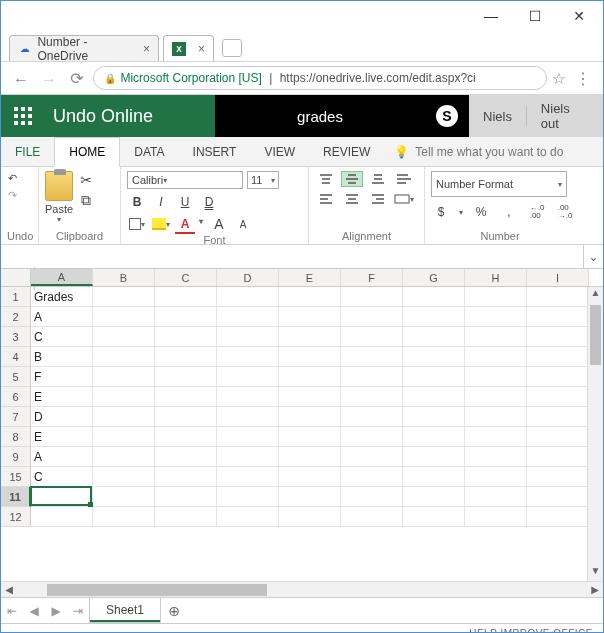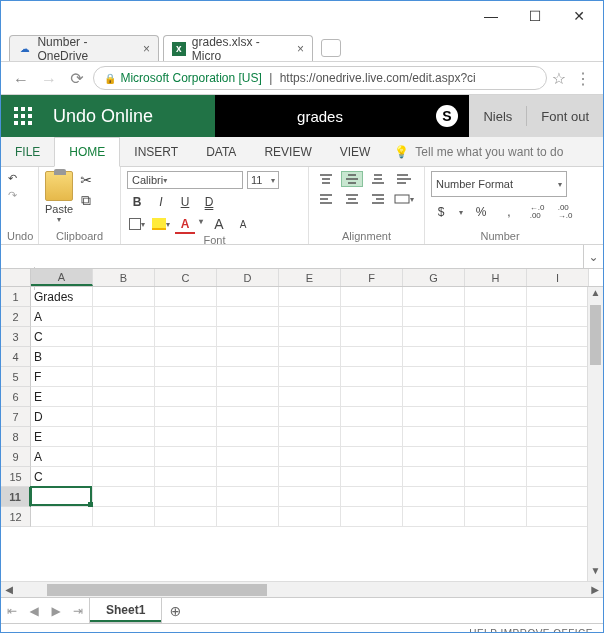--- a/index.html
+++ b/index.html
@@ -36,21 +36,21 @@
 .skype { width: 44px; background: #000; display: flex; align-items: center; justify-content: center; }
 .skype .sk { width: 22px; height: 22px; border-radius: 50%; background: #fff; color: #000; font-weight: bold; display: flex; align-items: center; justify-content: center; font-size: 14px; }
 .account { flex: 1; background: #d9d9d9; display: flex; align-items: center; justify-content: flex-end; color: #444; font-size: 13px; }
 .account span { padding: 0 14px; }
 .acct-sep { width:1px; height:20px; background:#bbb; }
 
 
 .ribtabs { height: 30px; background: #f3f3f3; display: flex; align-items: stretch; border-bottom: 1px solid #d4d4d4; font-size: 12px; }
 .ribtab { padding: 12px 14px; display: flex; align-items: center; color: #444; text-transform: uppercase; }
 .ribtab.file { color: #217346; }
-.ribtab.active { background: #fff; border: 1px solid #d4d4d4; border-bottom: 1px solid #fff; color: #15803d; margin-bottom: -1px; }
+.ribtab.active { background: #fff; border: 1px solid #d4d4d4; border-bottom: 1px solid #fff; color: #000000; margin-bottom: -1px; }
 .tellme { display: flex; align-items: center; color: #777; padding-left: 10px; }
 .tellme .bulb { margin-right: 6px; }
 
 
 .ribbon { height: 78px; background: #fff; display: flex; font-size: 11px; color: #444; border-bottom: 1px solid #d4d4d4; }
 .group { border-right: 1px solid #e1e1e1; display: flex; flex-direction: column; padding: 4px 6px 2px; }
 .group .gbody { flex: 1; display: flex; align-items: flex-start; }
 .group .glabel { text-align: center; color: #777; font-size: 11px; padding-top: 1px; }
 .iconbtn { display: inline-flex; align-items: center; justify-content: center; border: 1px solid transparent; color: #444; }
 .vstack { display: flex; flex-direction: column; gap: 2px; }
@@ -97,21 +97,21 @@
 .vscroll .up,.vscroll .dn { height:16px; text-align:center; font-size:10px; color:#666; }
 .vscroll .thumb { position:absolute; left:2px; right:2px; top:18px; height:60px; background:#c1c1c1; }
 .hscroll { height:16px; background:#f1f1f1; border-top:1px solid #ddd; display:flex; align-items:center; }
 .hscroll .lf,.hscroll .rt { width:16px; text-align:center; font-size:10px; color:#666; }
 .hscroll .track { flex:1; position:relative; height:12px; margin-left:30px; }
 .hscroll .thumb { position:absolute; left:0; width:220px; top:0; bottom:0; background:#c1c1c1; }
 
 
 .sheettabs { height: 26px; display:flex; align-items:center; border-top:1px solid #ccc; font-size:12px; color:#444; }
 .stbtn { width:22px; text-align:center; color:#999; }
-.stab { padding:0 16px; height:100%; display:flex; align-items:center; border:1px solid #ccc; border-top:none; background:#fff; position:relative;font-weight:bold; }
+.stab { padding:0 16px; height:100%; display:flex; align-items:center; border:1px solid #ccc; border-top:none; background:#fff; position:relative; }
 .stab::after { content:""; position:absolute; left:0; right:0; bottom:0; height:2px; background:#217346; }
 .addsheet { width:26px; text-align:center; color:#666; font-size:14px; }
 
 
 .status { height: 20px; border-top:1px solid #ccc; display:flex; align-items:center; justify-content:flex-end; padding:0 10px; font-size:10px; color:#666; letter-spacing:0.5px; }
 
 .dd { font-size:8px; color:#666; }
 </style>
 </head>
 <body>
@@ -123,21 +123,20 @@
 </div>
 
 <div class="btabs">
   <div class="btab">
     <span class="favi" style="color:#2a6ac2">☁</span>
     <span>Number - OneDrive</span>
     <span class="tabclose">×</span>
   </div>
   <div class="btab active">
     <span class="favi" style="background:#217346;color:#fff;font-weight:bold">x</span>
-    <span>grades.xlsx - Micro</span>
     <span class="tabclose">×</span>
   </div>
   <div class="newtab"></div>
 </div>
 
 <div class="addrrow">
   <div class="navbtn">←</div>
   <div class="navbtn" style="opacity:.4">→</div>
   <div class="navbtn">⟳</div>
   <div class="addr">
@@ -165,31 +164,31 @@
       </svg>
   </div>
   <div class="brand">Undo Online</div>
   <div class="docname">grades</div>
   <div class="skype">
       <div class="sk">S</div>
     </div>
   <div class="account">
     <span>Niels</span>
     <div class="acct-sep"></div>
-    <span>Font out</span>
+    <span>Niels out</span>
   </div>
 </div>
 
 <div class="ribtabs">
   <div class="ribtab file">FILE</div>
   <div class="ribtab active">HOME</div>
+  <div class="ribtab">DATA</div>
   <div class="ribtab">INSERT</div>
-  <div class="ribtab">DATA</div>
+  <div class="ribtab">VIEW</div>
   <div class="ribtab">REVIEW</div>
-  <div class="ribtab">VIEW</div>
   <div class="tellme">
     <span class="bulb">💡</span>
     <span>Tell me what you want to do</span>
   </div>
 </div>
 
 <div class="ribbon">
   <div class="group" style="width:38px">
     <div class="gbody vstack">
       <div class="iconbtn">↶</div>

